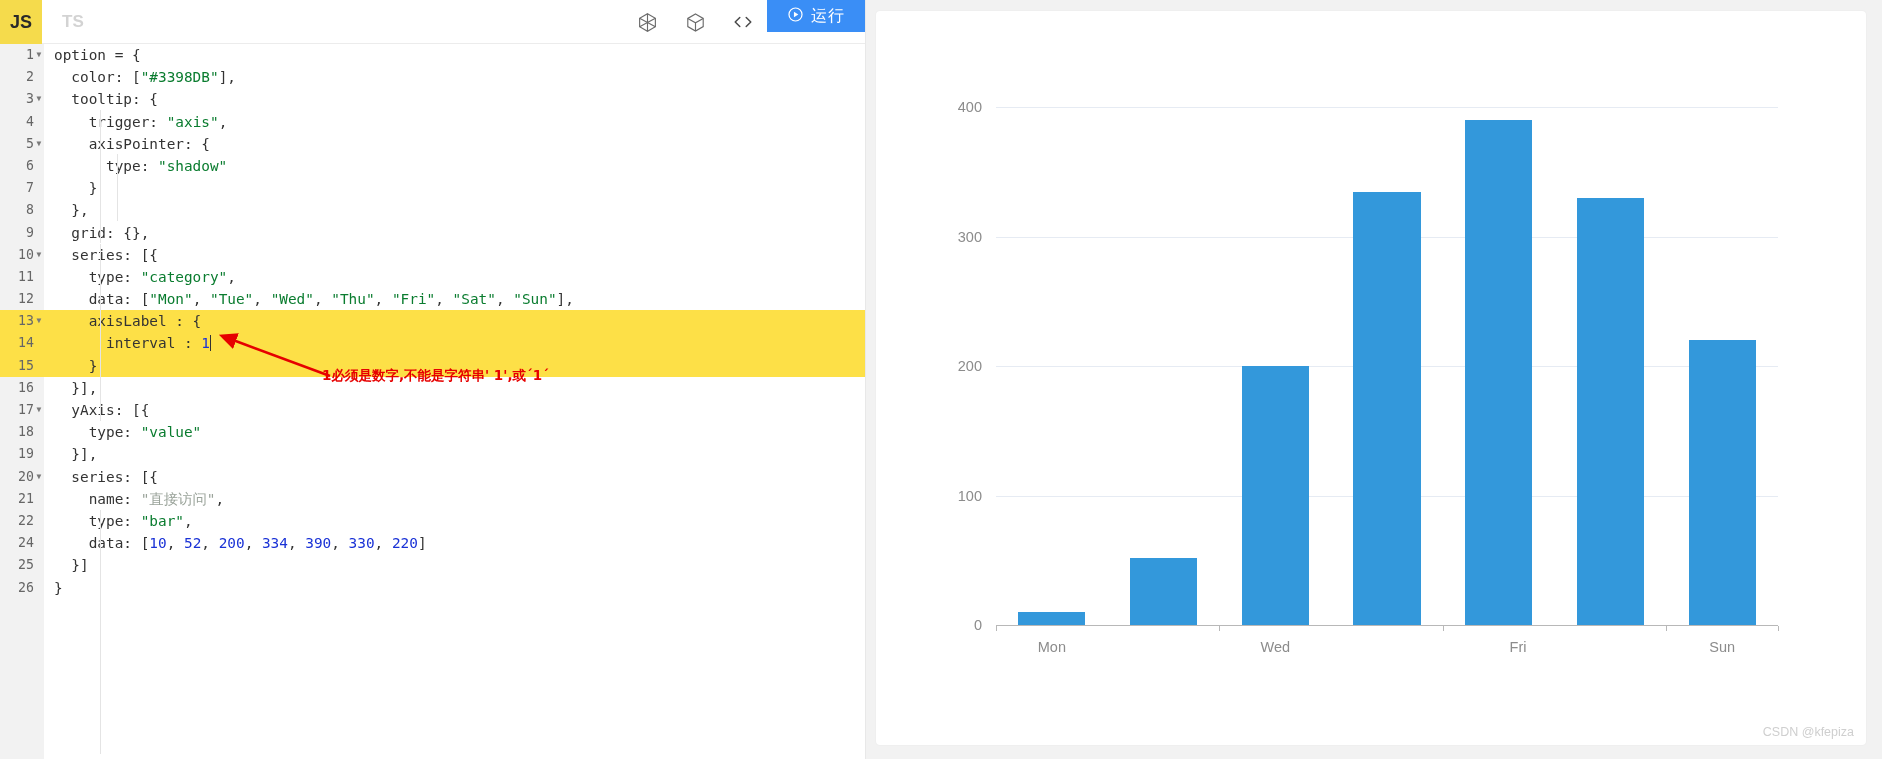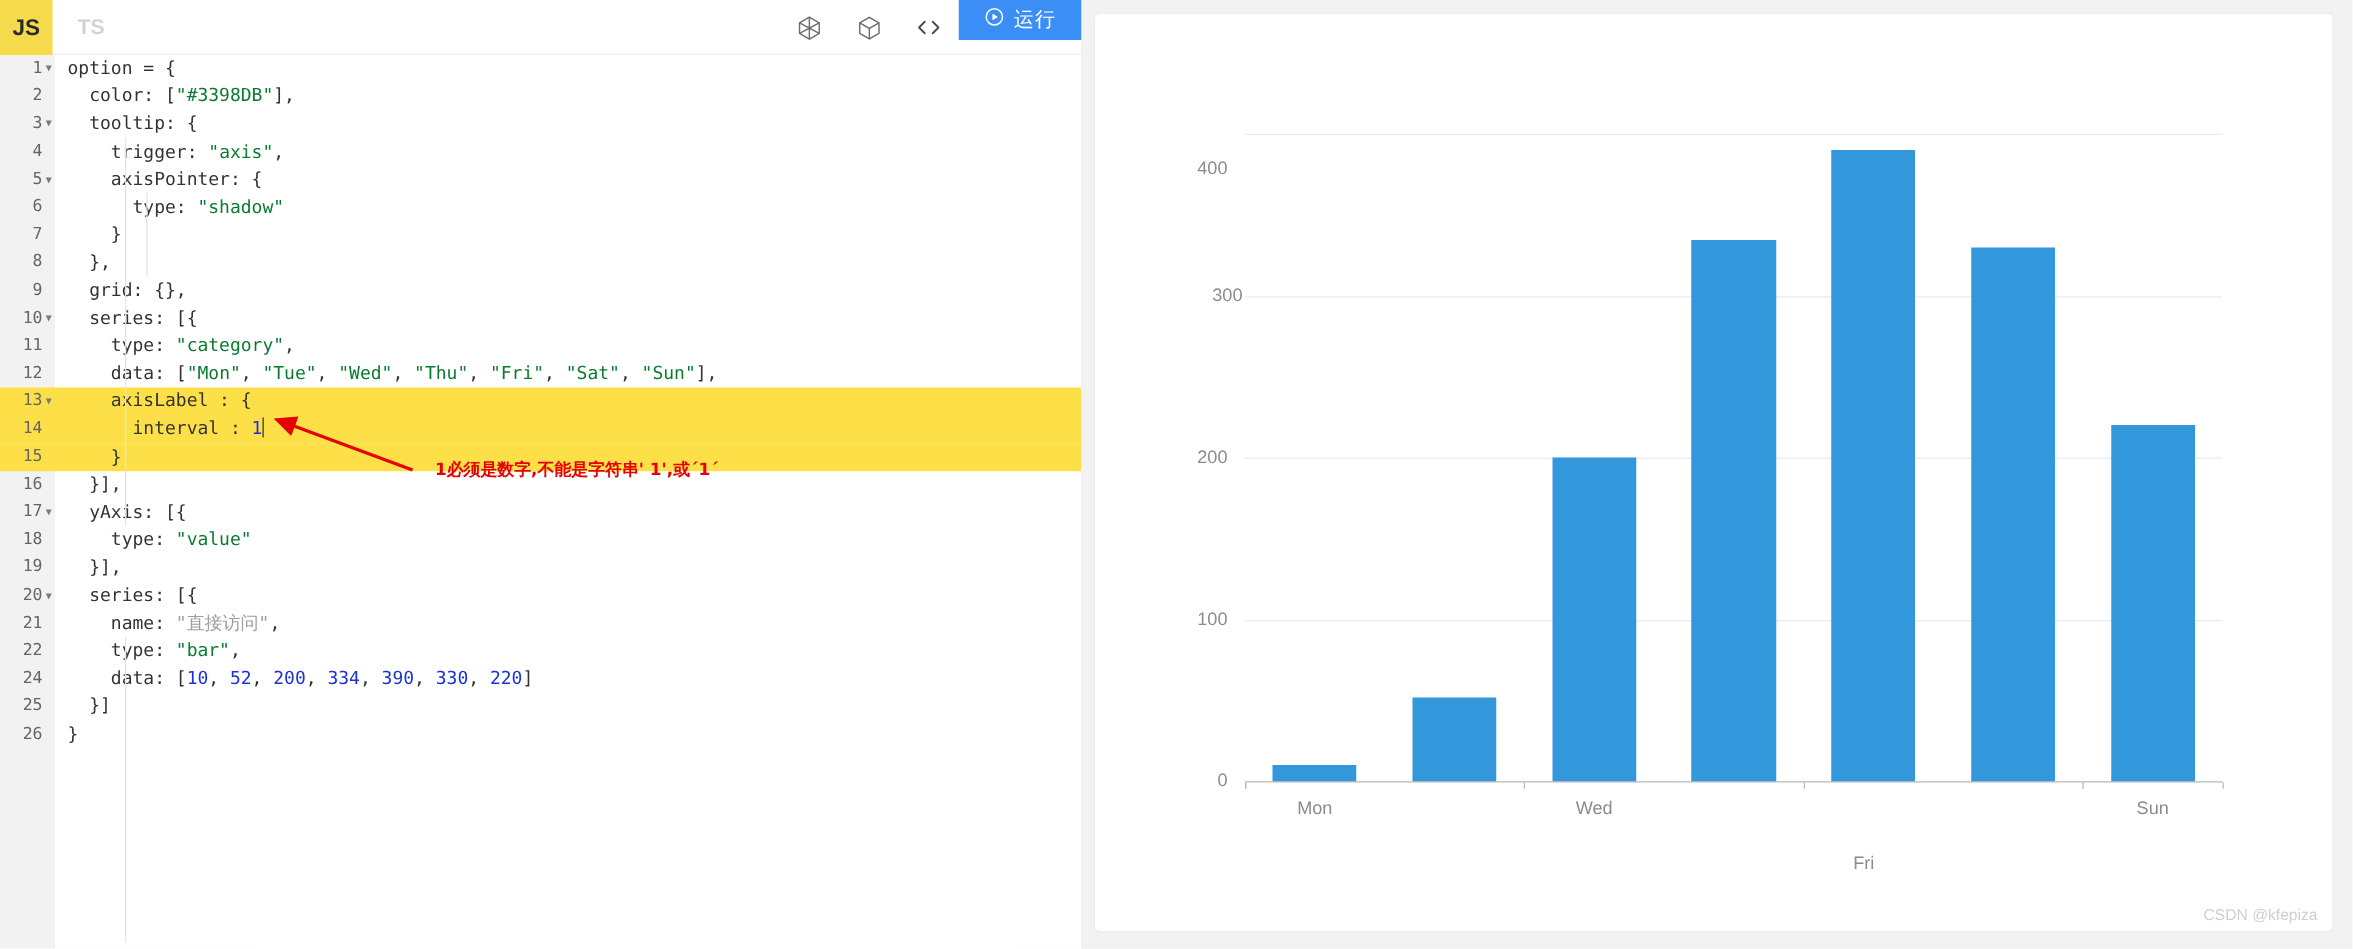--- a/index.html
+++ b/index.html
@@ -241,56 +241,56 @@
 
       <div class="annot-layer">
         <svg width="866" height="715" style="position:absolute;left:0;top:0;">
           <defs>
             <marker id="arrowhead" markerWidth="7" markerHeight="7" refX="1.2" refY="3.2" orient="auto">
               <polygon points="0,0 7,3.2 0,6.4" fill="#e60000"></polygon>
             </marker>
           </defs>
           <line x1="330" y1="332" x2="233" y2="296" stroke="#e60000" stroke-width="2.6" marker-end="url(#arrowhead)"></line>
         </svg>
-        <div class="annot-text" style="left:348px; top:323px;">1必须是数字,不能是字符串' 1',或´1´</div>
+        <div class="annot-text" style="left:322px; top:323px;">1必须是数字,不能是字符串' 1',或´1´</div>
       </div>
     <div class="indent-guide" style="left: 100px; top: 66px; height: 133px;"></div>
         <div class="indent-guide" style="left: 100px; top: 200px; height: 177px;"></div>
         <div class="indent-guide" style="left: 117px; top: 110px; height: 67px;"></div>
         <div class="indent-guide" style="left: 100px; top: 466px; height: 44px;"></div>
         <div class="indent-guide" style="left: 100px; top: 510px; height: 200px;"></div>
       </div>
   </div>
 
   <div class="chart-pane">
     <div class="chart-card">
       <div class="chart-inner" id="chart-inner">
           <div class="y-label" style="left: 54px; top: 614px; width: 52px;">0</div>
           <div class="gridline" style="left: 120px; top: 484.5px; width: 782px;"></div>
           <div class="y-label" style="left: 54px; top: 484.5px; width: 52px;">100</div>
           <div class="gridline" style="left: 120px; top: 355px; width: 782px;"></div>
           <div class="y-label" style="left: 54px; top: 355px; width: 52px;">200</div>
           <div class="gridline" style="left: 120px; top: 225.5px; width: 782px;"></div>
-          <div class="y-label" style="left: 66px; top: 225.5px; width: 52px;">300</div>
+          <div class="y-label" style="left: 54px; top: 225.5px; width: 52px;">300</div>
           <div class="gridline" style="left: 120px; top: 96px; width: 782px;"></div>
-          <div class="y-label" style="left: 54px; top: 96px; width: 52px; margin-top: 28px;">400</div>
+          <div class="y-label" style="left: 54px; top: 96px; width: 52px;">400</div>
           <div class="axis-line" style="left: 120px; top: 614px; width: 782px;"></div>
           <div class="bar" title="Mon: 10" style="left: 142.343px; top: 601.05px; width: 67.0286px; height: 12.95px;"></div>
           <div class="bar" title="Tue: 52" style="left: 254.057px; top: 546.66px; width: 67.0286px; height: 67.34px;"></div>
           <div class="bar" title="Wed: 200" style="left: 365.771px; top: 355px; width: 67.0286px; height: 259px;"></div>
           <div class="bar" title="Thu: 334" style="left: 477.486px; top: 181.47px; width: 67.0286px; height: 432.53px;"></div>
           <div class="bar" title="Fri: 390" style="left: 589.2px; top: 108.95px; width: 67.0286px; height: 505.05px;"></div>
           <div class="bar" title="Sat: 330" style="left: 700.914px; top: 186.65px; width: 67.0286px; height: 427.35px;"></div>
           <div class="bar" title="Sun: 220" style="left: 812.629px; top: 329.1px; width: 67.0286px; height: 284.9px;"></div>
           <div class="tick" style="left: 120px; top: 615px;"></div>
           <div class="x-label" style="left: 175.857px; top: 628px;">Mon</div>
           <div class="tick" style="left: 343.429px; top: 615px;"></div>
           <div class="x-label" style="left: 399.286px; top: 628px;">Wed</div>
           <div class="tick" style="left: 566.857px; top: 615px;"></div>
-          <div class="x-label" style="left: 615px; top: 628px; margin-top: 44px;">Fri</div>
+          <div class="x-label" style="left: 642px; top: 628px;">Fri</div>
           <div class="tick" style="left: 790.286px; top: 615px;"></div>
           <div class="x-label" style="left: 846.143px; top: 628px;">Sun</div>
           <div class="tick" style="left: 120px; top: 615px;"></div>
           <div class="tick" style="left: 902px; top: 615px;"></div>
         </div>
       <div class="watermark">CSDN @kfepiza</div>
     </div>
   </div>
 
 </div>

